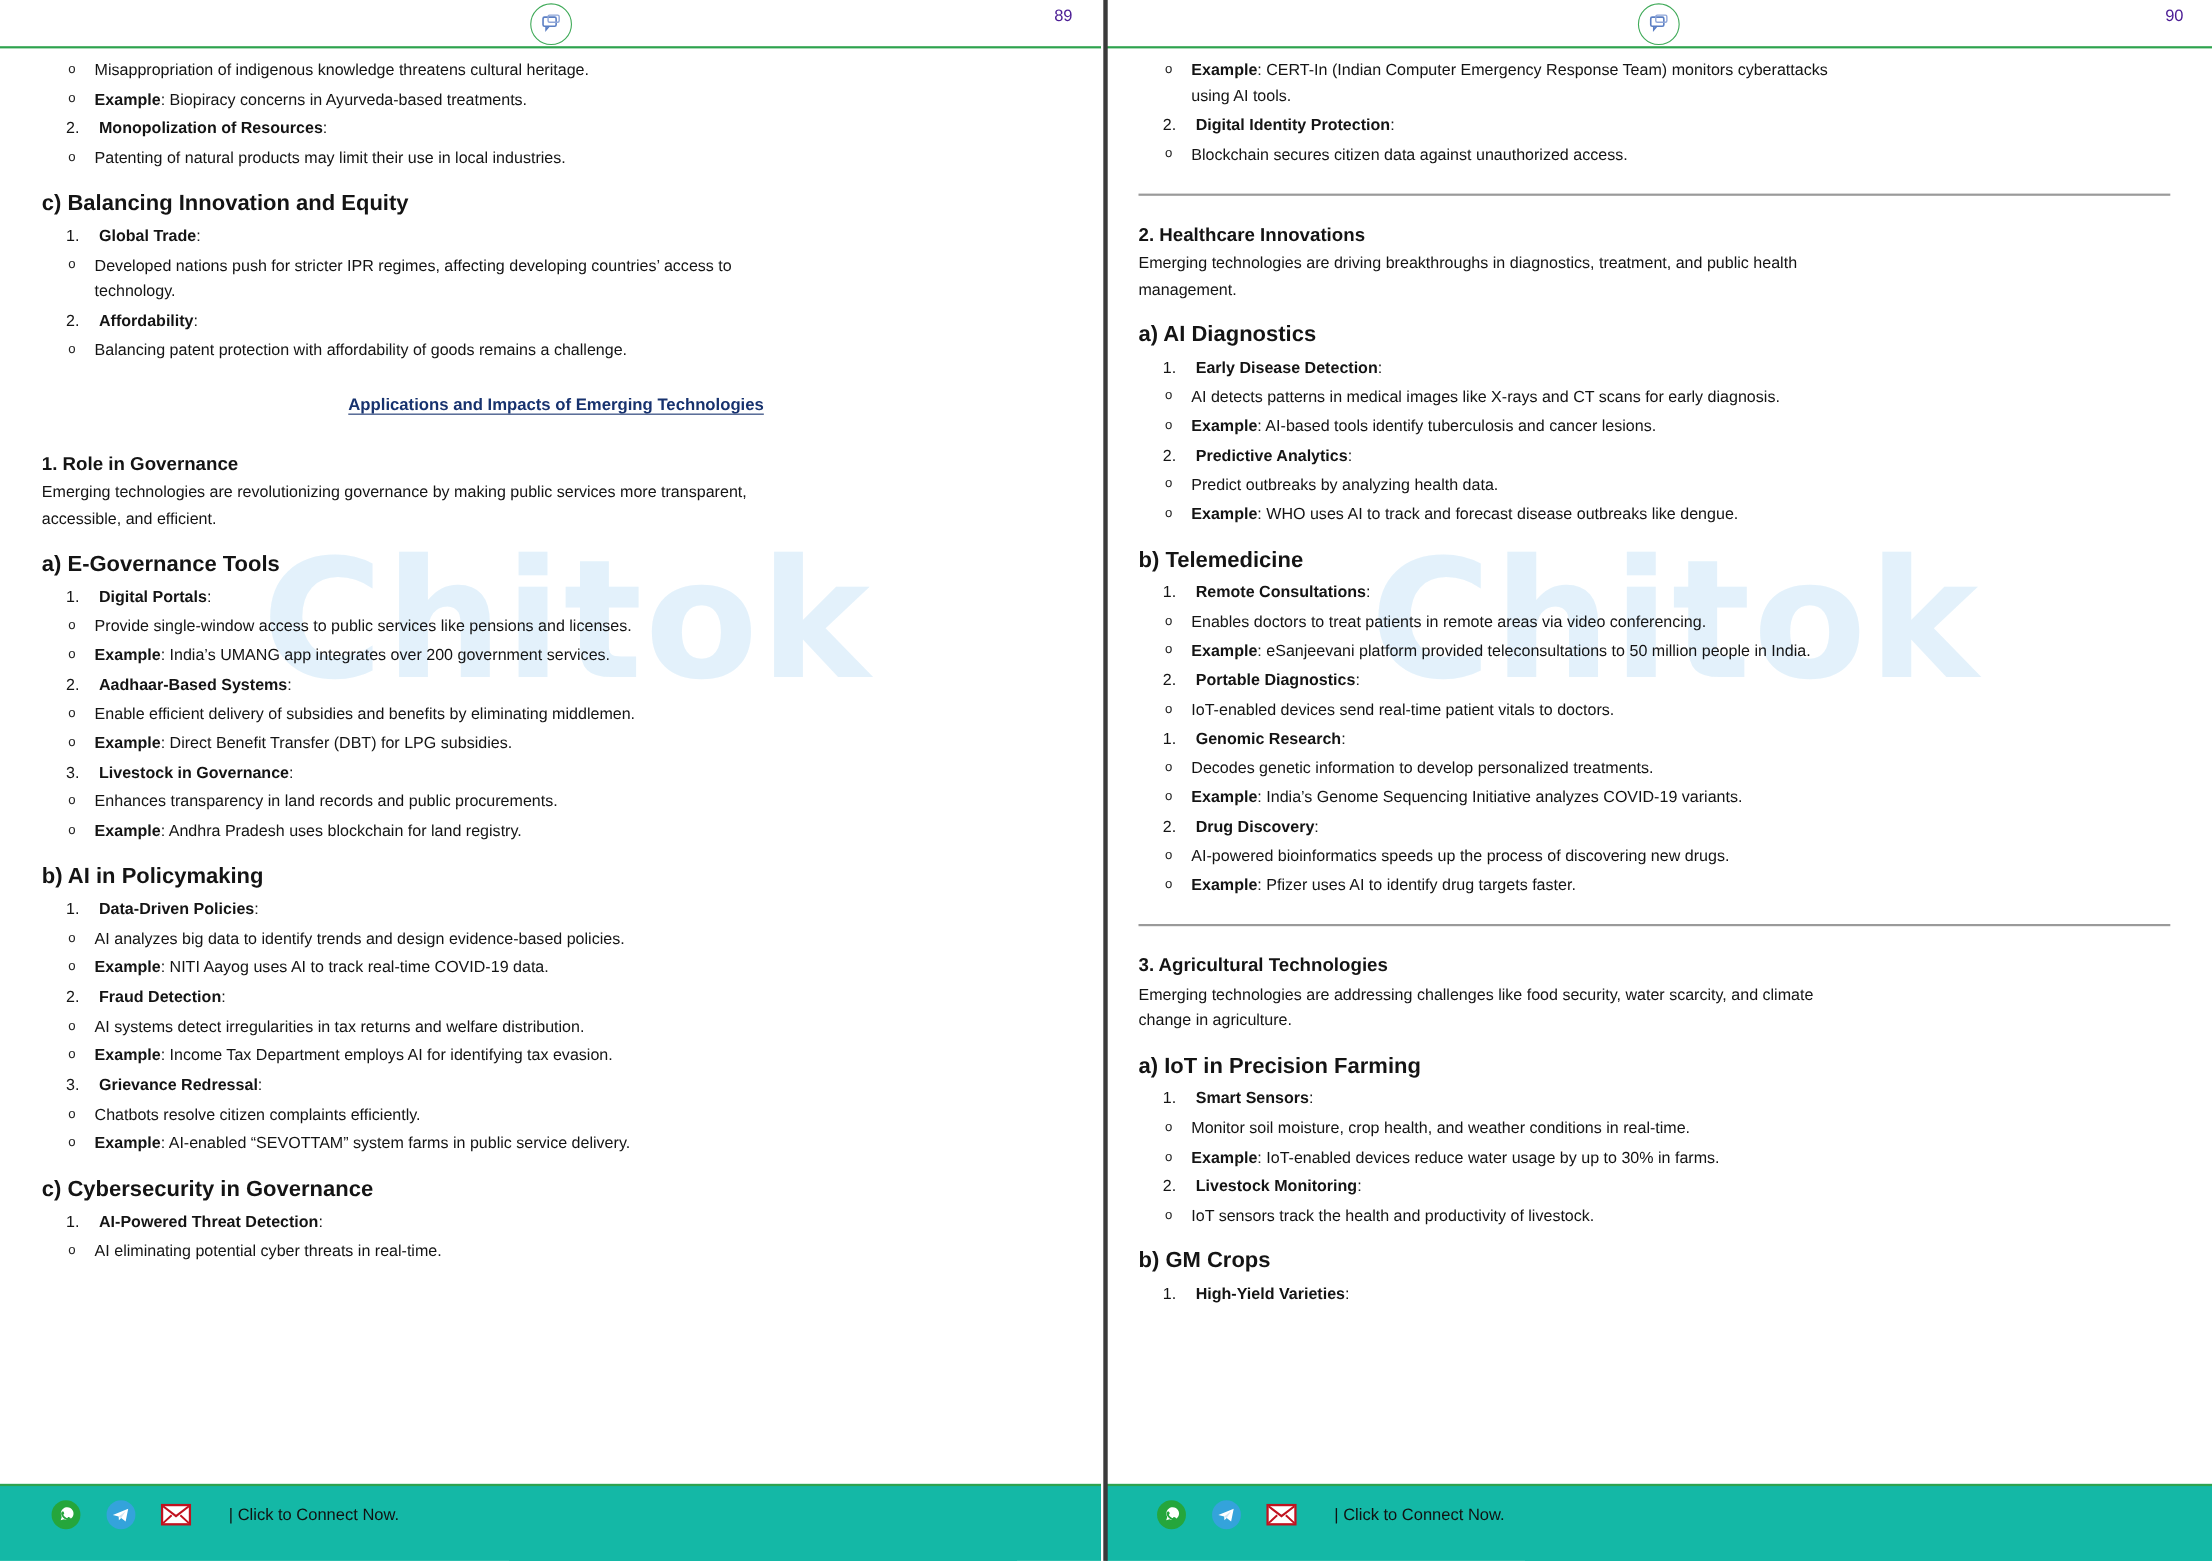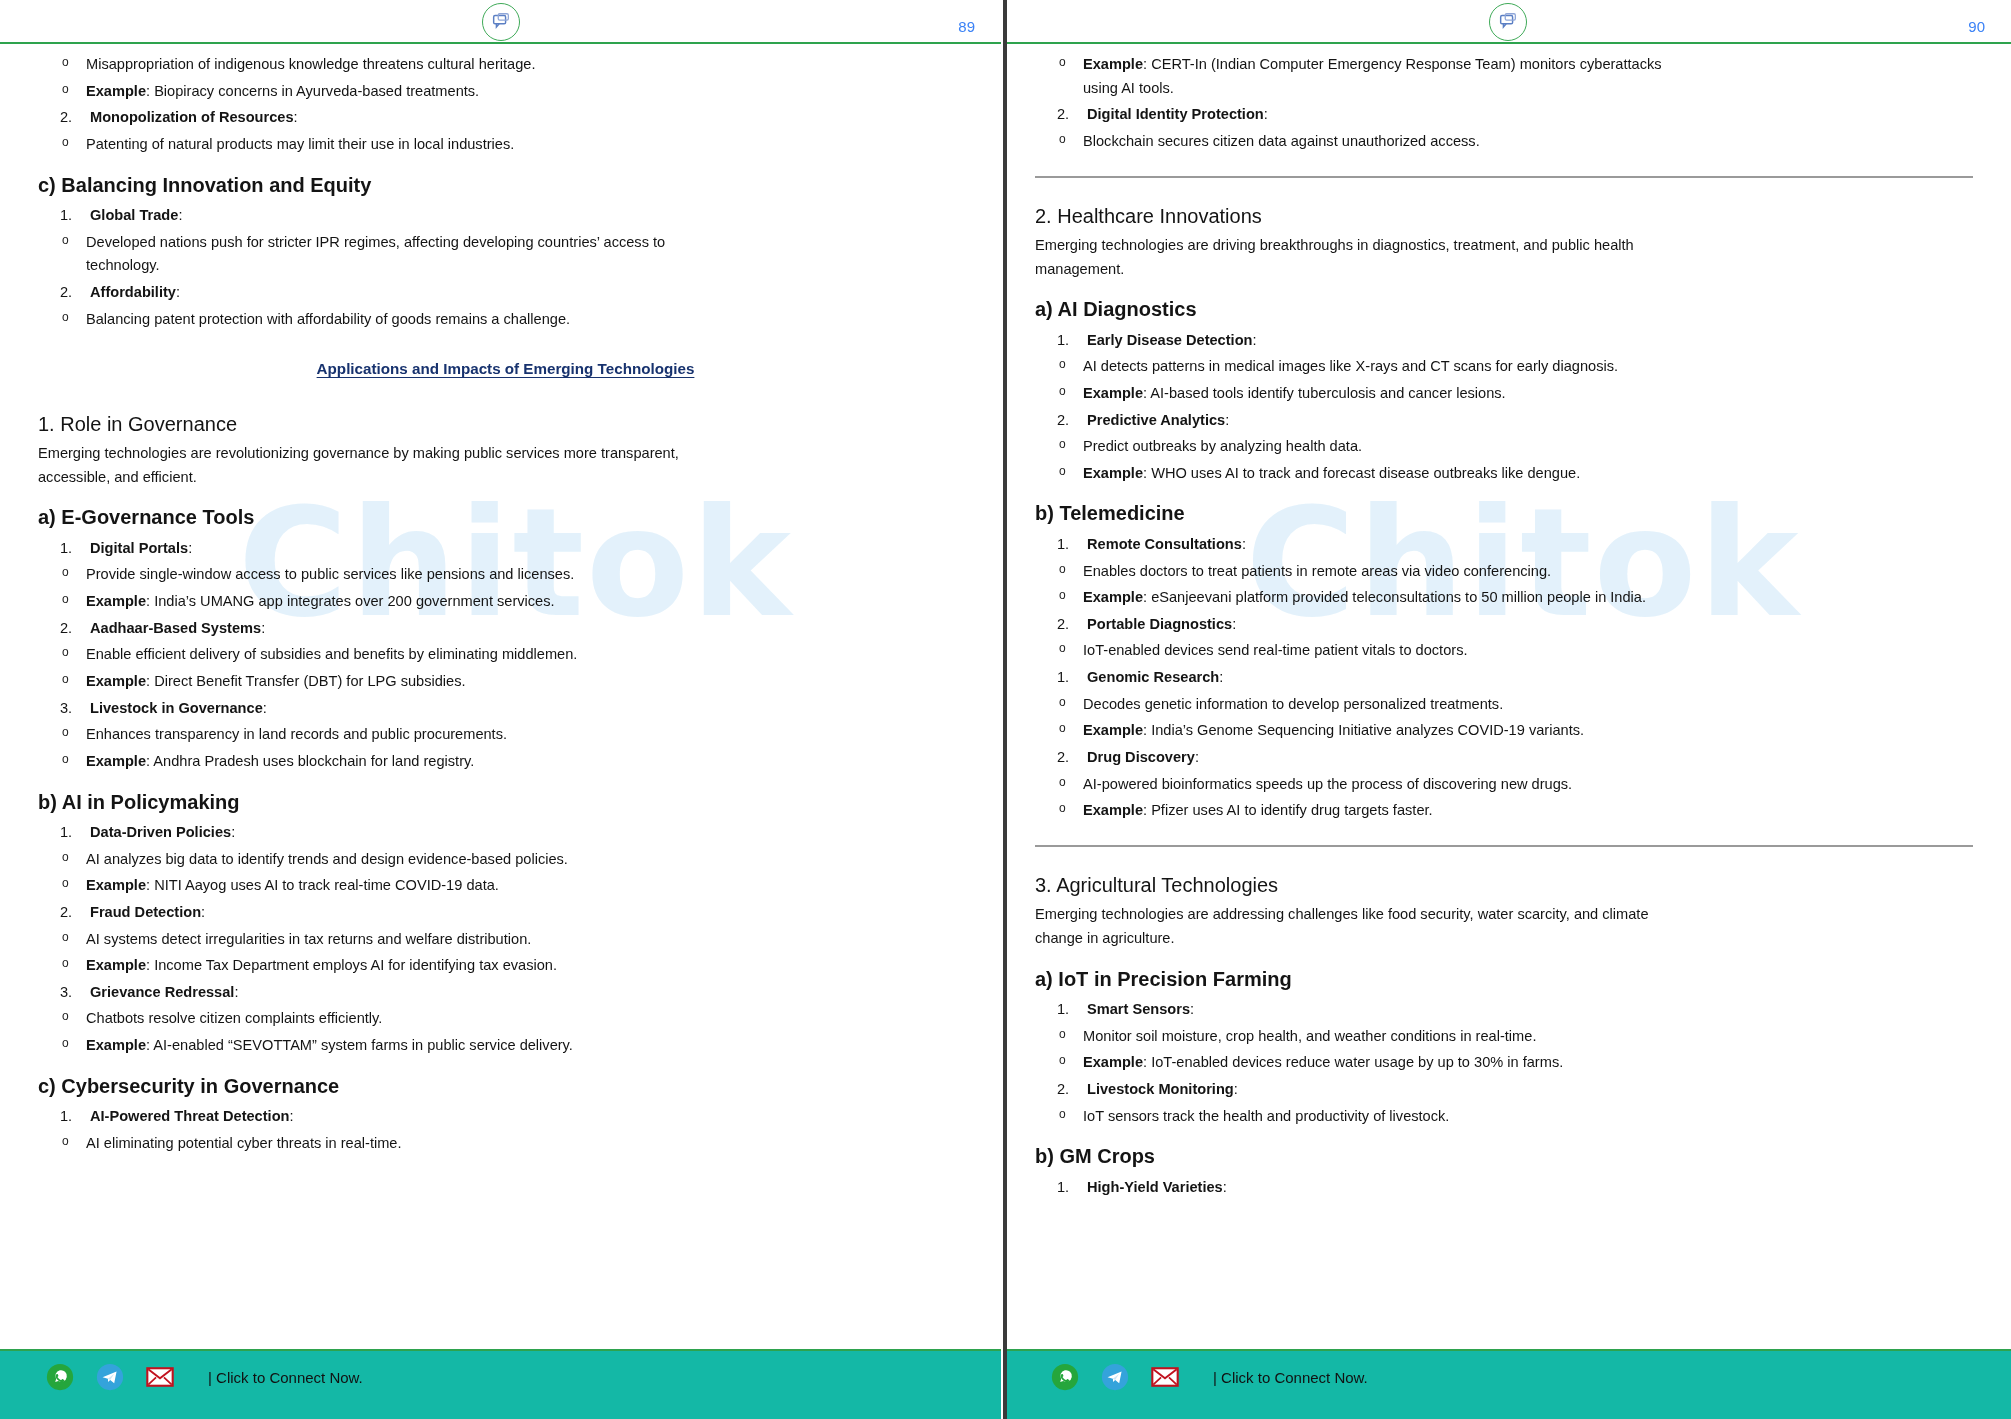--- a/index.html
+++ b/index.html
@@ -78,23 +78,22 @@
     border: 1.4px solid #3faa58;
     border-radius: 50%;
     display: flex; align-items: center; justify-content: center;
     background: #fff;
   }
   .brand-logo svg { display: block; }
   .page-number {
     position: absolute;
     right: 26px; top: 6px;
     font-size: 15px;
-    color: #3b82f6;
+    color: #4c1d95;
     font-family: "Liberation Sans", sans-serif;
-    margin-top: 12px;
   }
   .header-rule {
     position: absolute;
     left: 0; right: 0; top: 42px;
     height: 2px;
     background: #2ea34e;
     z-index: 2;
   }
 
   
@@ -102,22 +101,22 @@
     position: relative;
     z-index: 2;
     padding: 6px 28px 0 38px;
     font-size: 14.6px;
     line-height: 1.62;
     color: #141414;
   }
   .page.right .content { padding-left: 30px; padding-right: 38px; }
 
   .h-section {
-    font-weight: 400;
-    font-size: 20px;
+    font-weight: 700;
+    font-size: 17px;
     margin: 22px 0 2px 0;
   }
   .h-sub {
     font-weight: 700;
     font-size: 20px;
     margin: 12px 0 2px 0;
   }
   .para {
     margin: 2px 0 2px 0;
     font-size: 14.6px;

